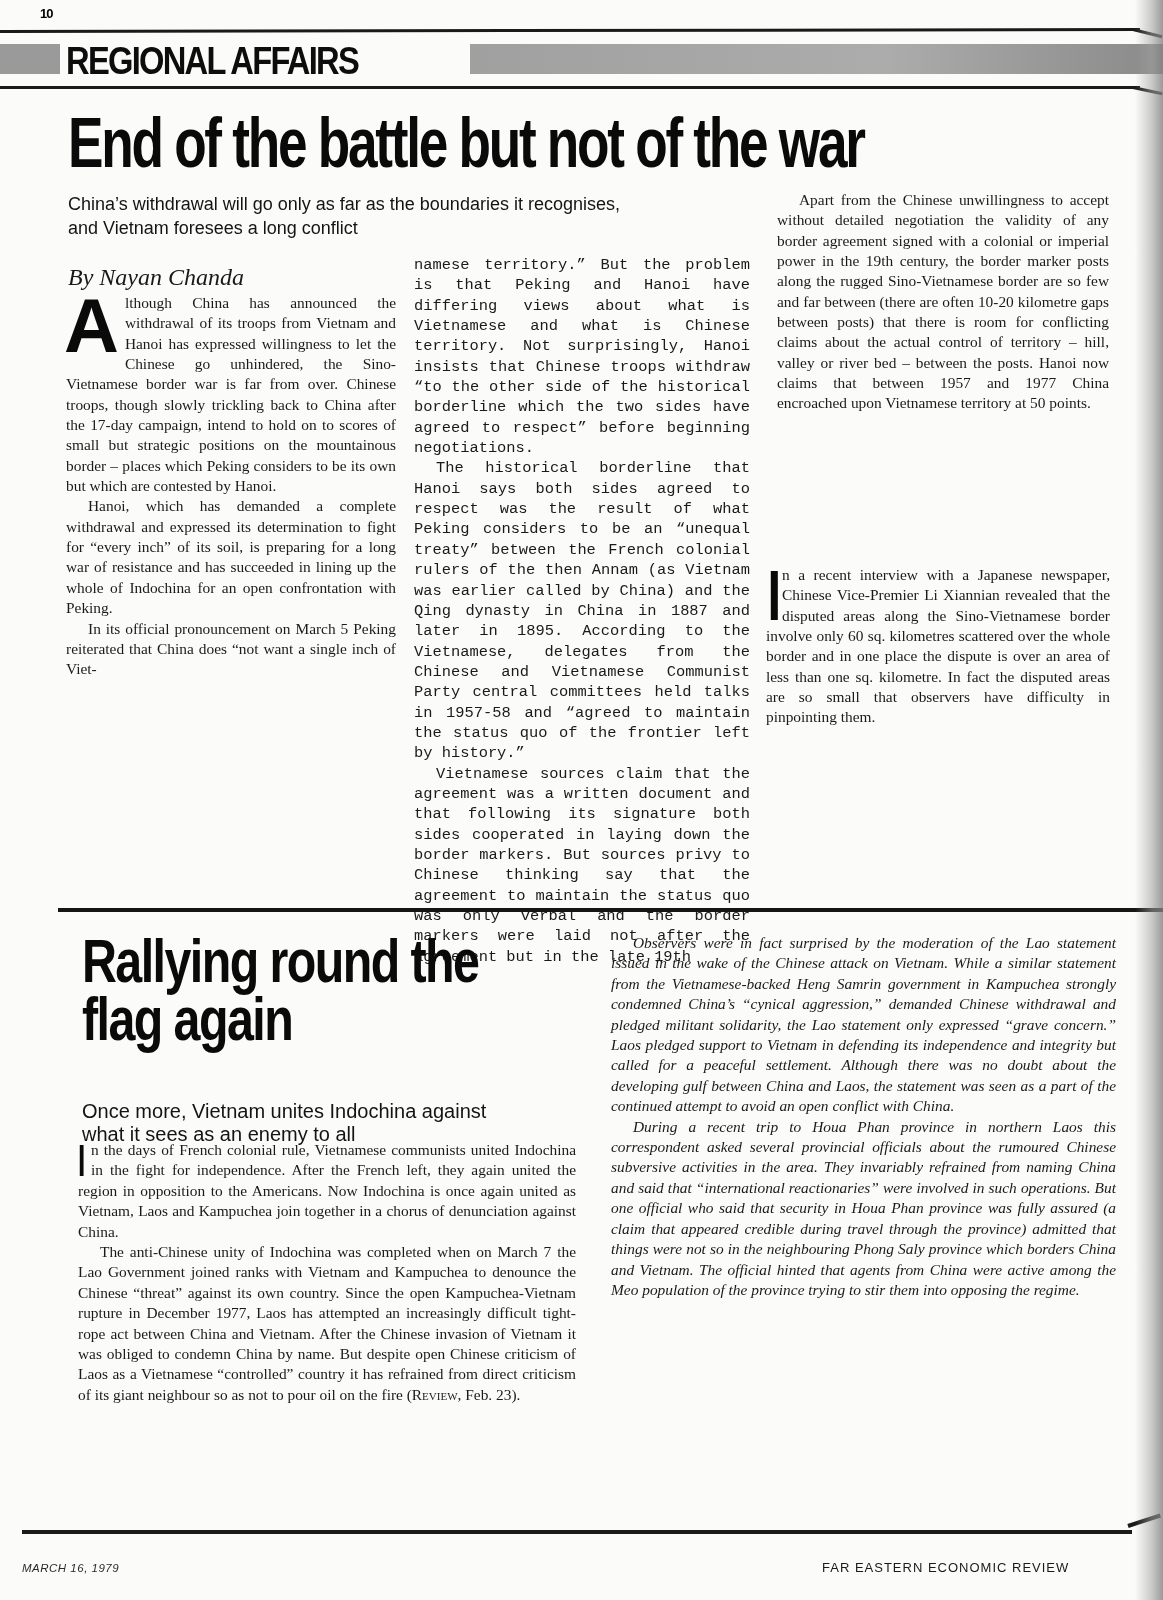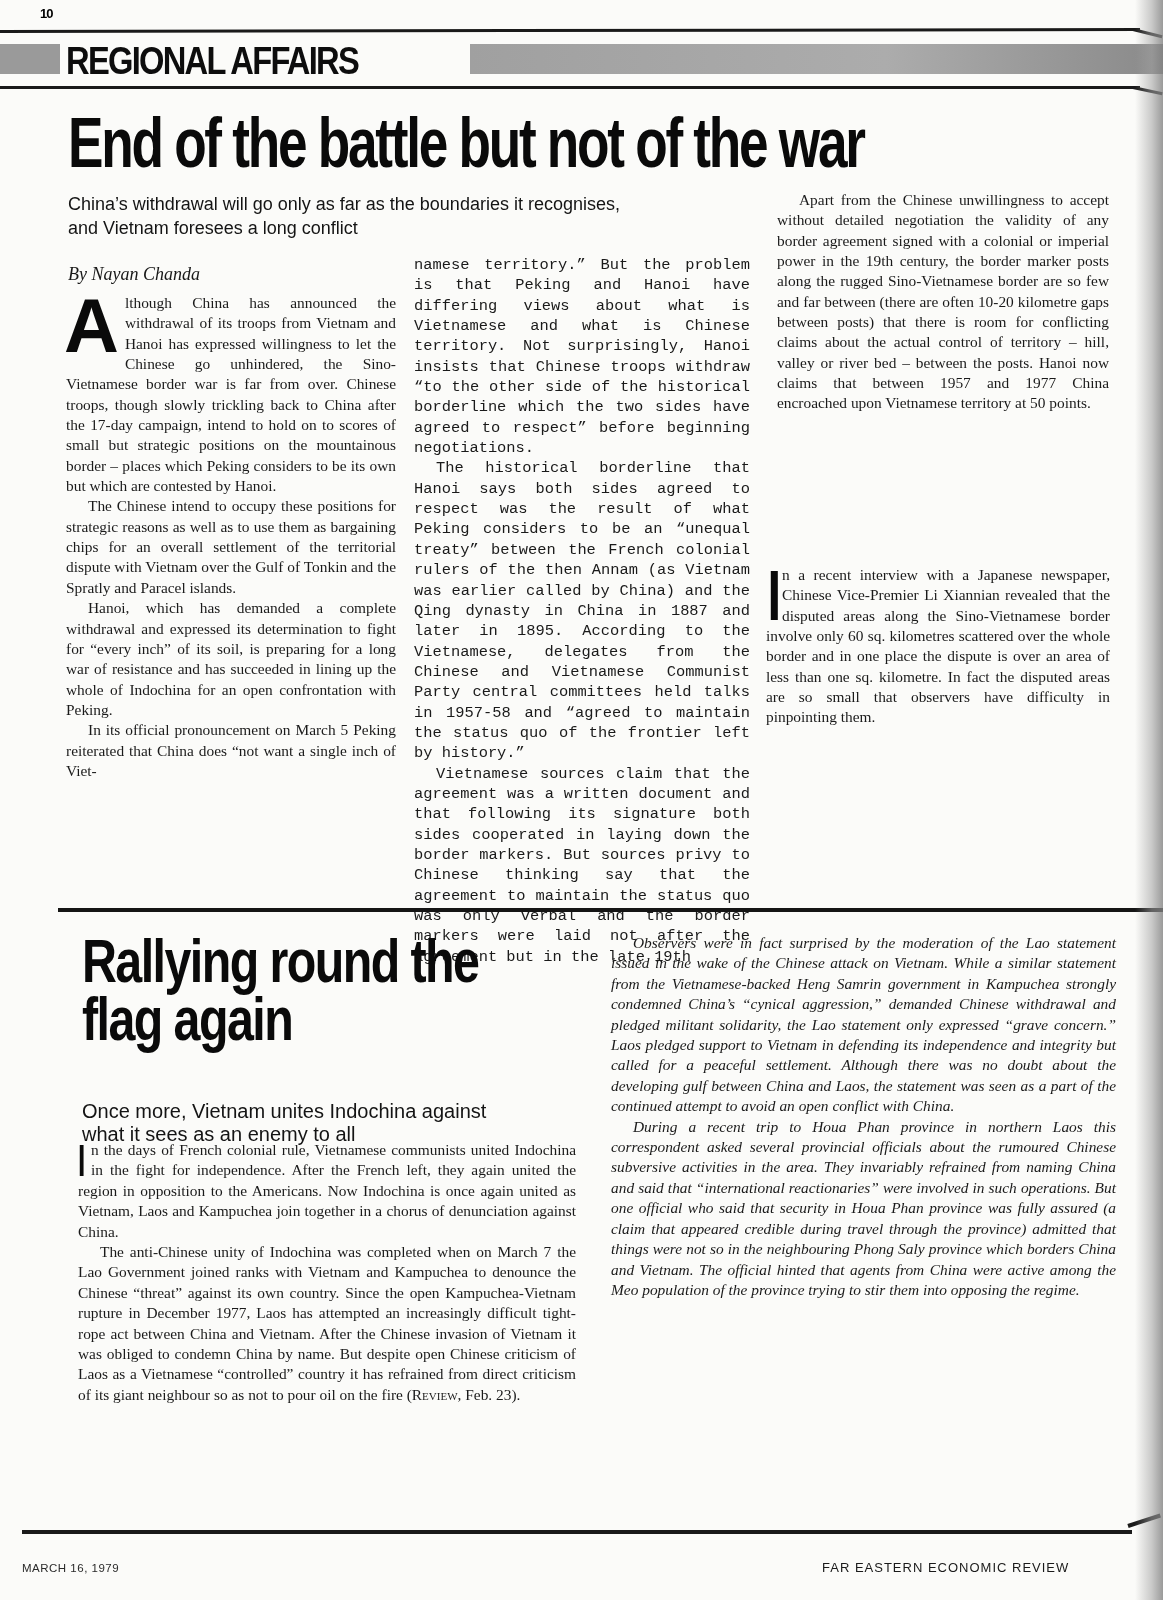--- a/index.html
+++ b/index.html
@@ -25,38 +25,38 @@
   .deck-1 { position: absolute; left: 68px; top: 192px; width: 560px; }
 
   .col { position: absolute; font-size: 15.4px; line-height: 20.35px; text-align: justify; hyphens: manual; color: #1a1a1a; }
   .col p { text-indent: 22px; }
   .col p.noindent { text-indent: 0; }
   .col-a { left: 66px; top: 293px; width: 330px; }
   .col-b { left: 414px; top: 255px; width: 336px; font-family: Liberation Mono, monospace; }
   .col-c { left: 777px; top: 190px; width: 332px; }
   .col-c2 { left: 766px; top: 565px; width: 344px; }
 
-  .byline { position: absolute; left: 68px; top: 264px; font-style: italic; font-size: 18px; color: #181818; }
+  .byline { position: absolute; left: 68px; top: 264px; font-style: italic; font-size: 24px; color: #181818; }
 
   .dropcap-A { float: left; font-family: "Liberation Sans", sans-serif; font-weight: bold; font-size: 76px; line-height: 62px; margin: 2px 6px 0 -2px; color: #0a0a0a; }
   .dropcap-I { float: left; font-family: "Liberation Sans", sans-serif; font-weight: bold; font-size: 70px; line-height: 58px; margin: 2px 6px 0 0; width: 10px; color: #0a0a0a; transform: scaleX(0.7); }
   .dropcap-I2 { float: left; font-family: "Liberation Sans", sans-serif; font-weight: bold; font-size: 44px; line-height: 36px; margin: 3px 5px 0 0; color: #0a0a0a; transform: scaleX(0.6); transform-origin: left; width: 8px; }
 
   .rule-divider { position: absolute; left: 58px; top: 908px; width: 1105px; height: 4px; background: #151515; }
 
   .headline-2 { position: absolute; left: 82px; top: 932px; font-family: "Liberation Sans", sans-serif; font-weight: bold; font-size: 62px; line-height: 58px; letter-spacing: -2px; transform: scaleX(0.78); transform-origin: left; white-space: nowrap; color: #0a0a0a; }
   .deck-2 { position: absolute; left: 82px; top: 1060px; width: 450px; font-size: 20px; line-height: 23px; margin-top: 40px; }
 
   .col-d { left: 78px; top: 1140px; width: 498px; font-size: 15.4px; line-height: 20.4px; }
   .col-e { left: 611px; top: 933px; width: 505px; font-size: 15.4px; line-height: 20.4px; font-style: italic; }
 
   .rule-bottom { position: absolute; left: 22px; top: 1530px; width: 1110px; height: 4px; background: #1a1a1a; }
   .rule-bottom::after { content: ""; position: absolute; right: -30px; top: -6px; width: 34px; height: 4px; background: #1a1a1a; transform: rotate(-18deg); transform-origin: left; }
 
-  .footer-date { position: absolute; left: 22px; top: 1562px; font-family: "Liberation Sans", sans-serif; font-size: 11.5px; letter-spacing: 0.5px; color: #2a2a2a; }
+  .footer-date { position: absolute; left: 22px; top: 1562px; font-family: "Liberation Sans", sans-serif; font-size: 11.5px; letter-spacing: 0.5px; color: #2a2a2a; font-style: italic; }
   .footer-pub { position: absolute; left: 822px; top: 1560px; font-family: "Liberation Sans", sans-serif; font-size: 13px; letter-spacing: 1px; color: #1a1a1a; }
 
   .gutter-shadow { position: absolute; right: 0; top: 0; width: 28px; height: 1600px; background: linear-gradient(90deg, rgba(180,180,180,0) 0%, rgba(160,160,160,0.55) 60%, rgba(130,130,130,0.8) 100%); }
   .sc { font-variant: small-caps; }
 </style>
 </head>
 <body>
 
 <div class="page-num">10</div>
 
@@ -69,21 +69,20 @@
 </div>
 
 <div class="rule-mid"></div>
 
 <h1 class="headline-1">End of the battle but not of the war</h1>
 <div class="deck deck-1">China’s withdrawal will go only as far as the boundaries it recognises, and Vietnam foresees a long conflict</div>
 <div class="byline">By Nayan Chanda</div>
 
 <div class="col col-a">
   <p class="noindent"><span class="dropcap-A">A</span><span>lthough China has announced the withdrawal of its troops from Vietnam and Hanoi has expressed willingness to let the Chinese go unhindered, the Sino-Vietnamese border war is far from over. Chinese troops, though slowly trickling back to China after the 17-day campaign, intend to hold on to scores of small but strategic positions on the mountainous border – places which Peking considers to be its own but which are contested by Hanoi.</span></p>
-  <p>The Chinese intend to occupy these positions for strategic reasons as well as to use them as bargaining chips for an overall settlement of the territorial dispute with Vietnam over the Gulf of Tonkin and the Spratly and Paracel islands.</p>
   <p>Hanoi, which has demanded a complete withdrawal and expressed its determination to fight for “every inch” of its soil, is preparing for a long war of resistance and has succeeded in lining up the whole of Indochina for an open confrontation with Peking.</p>
   <p>In its official pronouncement on March 5 Peking reiterated that China does “not want a single inch of Viet-</p>
 </div>
 
 <div class="col col-b">
   <p class="noindent">namese territory.” But the problem is that Peking and Hanoi have differing views about what is Vietnamese and what is Chinese territory. Not surprisingly, Hanoi insists that Chinese troops withdraw “to the other side of the historical borderline which the two sides have agreed to respect” before beginning negotiations.</p>
   <p>The historical borderline that Hanoi says both sides agreed to respect was the result of what Peking considers to be an “unequal treaty” between the French colonial rulers of the then Annam (as Vietnam was earlier called by China) and the Qing dynasty in China in 1887 and later in 1895. According to the Vietnamese, delegates from the Chinese and Vietnamese Communist Party central committees held talks in 1957-58 and “agreed to maintain the status quo of the frontier left by history.”</p>
   <p>Vietnamese sources claim that the agreement was a written document and that following its signature both sides cooperated in laying down the border markers. But sources privy to Chinese thinking say that the agreement to maintain the status quo was only verbal and the border markers were laid not after the agreement but in the late 19th</p>
 </div>
 

